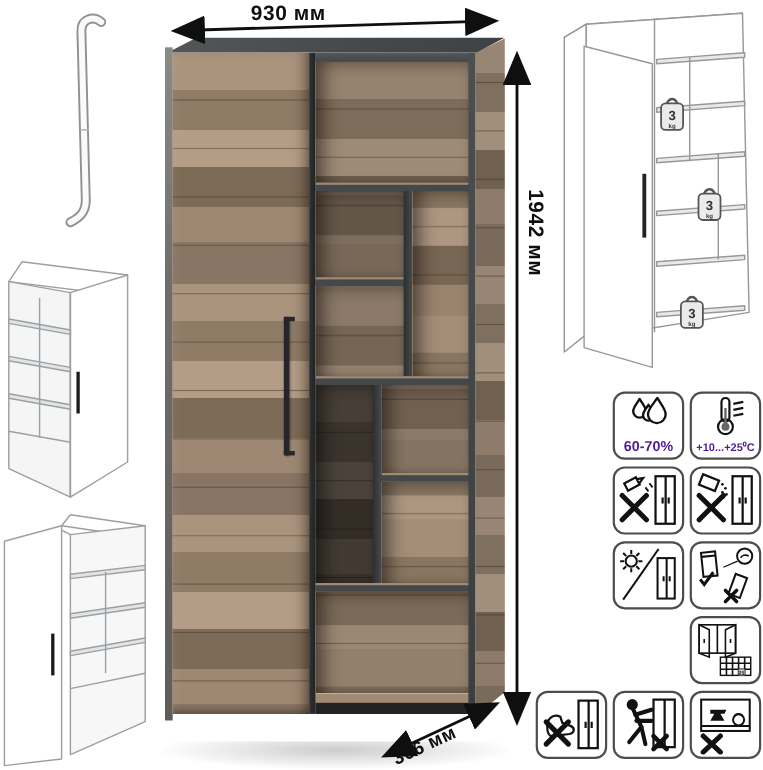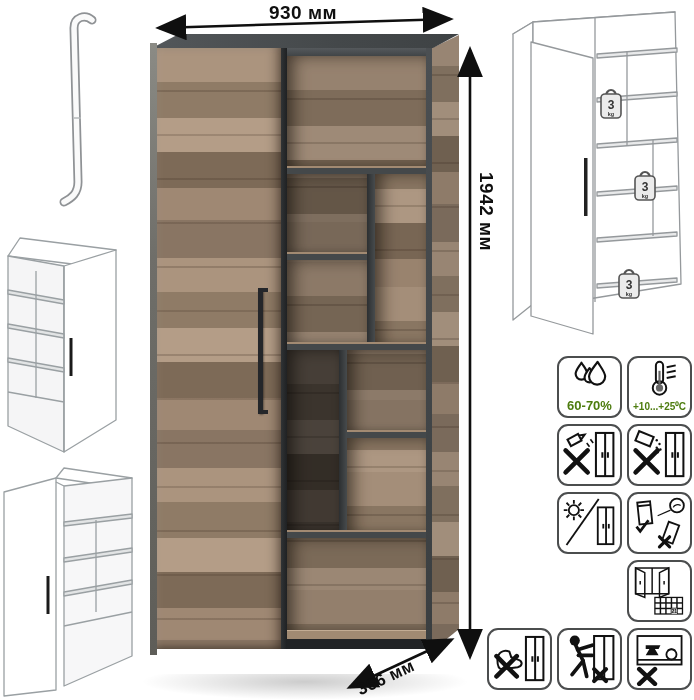--- a/index.html
+++ b/index.html
@@ -44,33 +44,33 @@
   .c-d{filter:brightness(.96);} .c-e{filter:brightness(.42) saturate(.8);} .c-f{filter:brightness(.78);}
   .c-g{filter:brightness(.96);} .c-h{filter:brightness(.86);}
   .shelf{position:absolute;background:#44484a;border-top:2px solid #a28a72;box-sizing:border-box;}
   .vdiv{position:absolute;background:linear-gradient(90deg,#2c2f31,#474b4d);}
   .bshelf{position:absolute;left:0;top:582px;width:139px;height:9px;background:#a18a72;border-top:1px solid #c3ac93;box-sizing:border-box;}
   .base{position:absolute;left:0;top:591px;width:139px;height:10px;background:#212325;}
   .floor-shadow{position:absolute;left:140px;top:674px;width:330px;height:26px;
     background:radial-gradient(ellipse at 50% 30%, rgba(0,0,0,.2), rgba(0,0,0,0) 70%);}
   
   .dim{position:absolute;font-weight:bold;color:#0f0f0f;white-space:nowrap;}
-  .dim-width{left:228px;top:2px;width:150px;text-align:center;font-size:19px;letter-spacing:.5px;}
+  .dim-width{left:228px;top:2px;width:150px;font-size:19px;letter-spacing:.5px;}
   .dim-height{left:497px;top:172px;width:160px;font-size:19px;letter-spacing:.5px;
     transform:rotate(90deg);transform-origin:0 0;}
   .dim-depth{left:354px;top:682px;width:120px;font-size:17px;letter-spacing:.5px;
     transform:rotate(-25deg);transform-origin:0 0;}
   .overlay{position:absolute;left:0;top:0;pointer-events:none;}
   
   .wf{position:absolute;}
   
   .tile{position:absolute;width:65px;height:62px;background:#fff;border:2.2px solid #4b4d4e;
         border-radius:11px;box-sizing:border-box;}
   .tile svg{position:absolute;left:2px;top:2px;}
-  .cap{position:absolute;left:0;right:0;bottom:3px;text-align:center;font-weight:bold;color:#4d7c0f;}
+  .cap{position:absolute;left:0;right:0;bottom:3px;text-align:center;font-weight:bold;color:#4c1d95;}
   .cap-lg{font-size:13px;} .cap-sm{font-size:10px;}
 </style>
 </head>
 <body>
 
 <div class="page">
 
   <svg class="wf" style="left:28px;top:6px;" width="85" height="218" viewBox="0 0 85 218">
     <path d="M64,14 c-7,-6 -18,-3 -18,8 l4,154 c0,11 -6,16 -14,20" fill="none" stroke="#8f9295" stroke-width="9" stroke-linecap="round"></path>
     <path d="M64,14 c-7,-6 -18,-3 -18,8 l4,154 c0,11 -6,16 -14,20" fill="none" stroke="#fafafa" stroke-width="5.5" stroke-linecap="round"></path>

